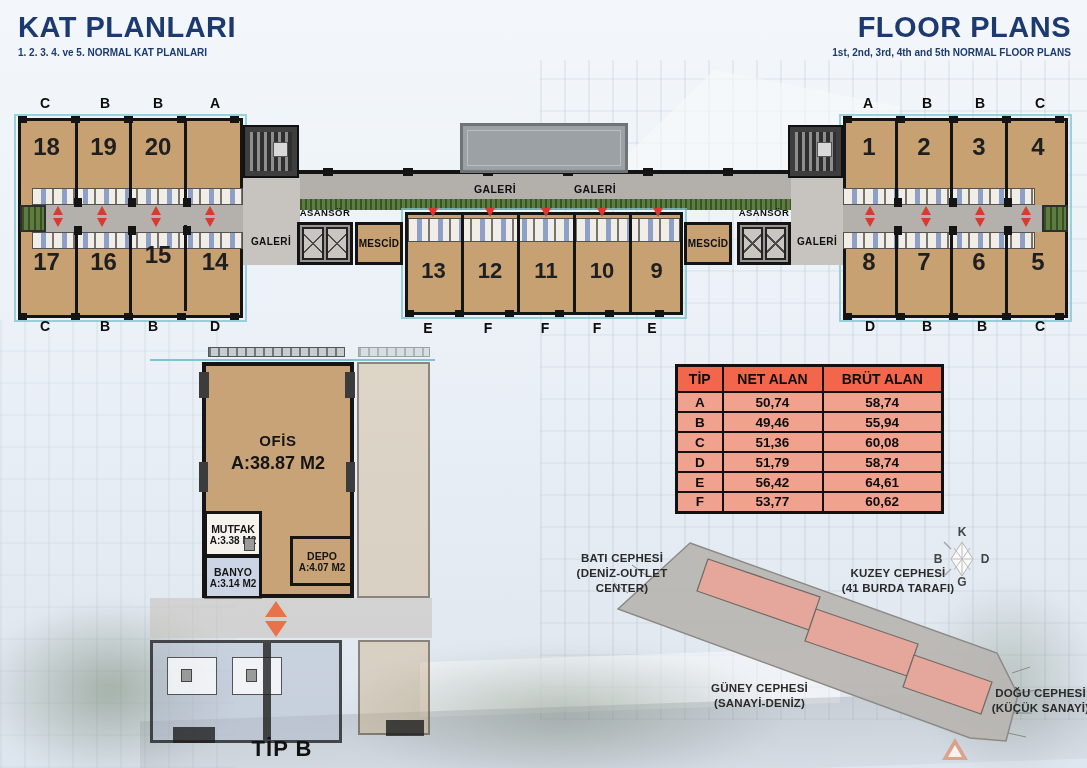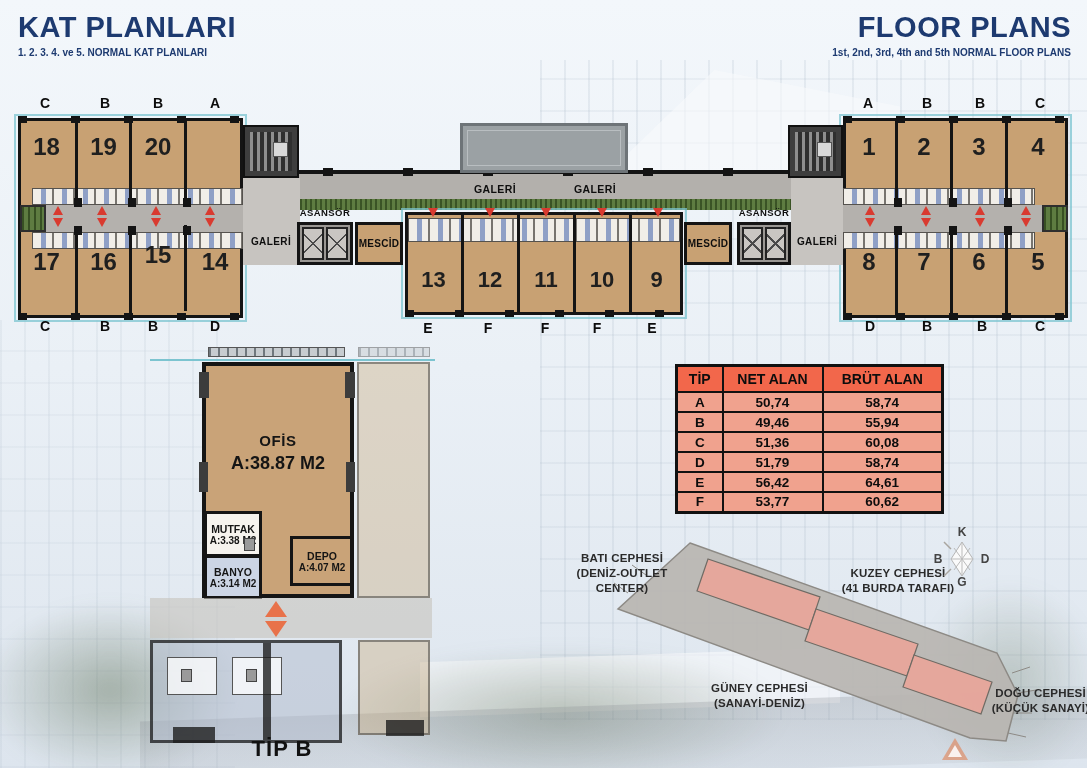--- a/index.html
+++ b/index.html
@@ -49,21 +49,21 @@
       linear-gradient(45deg, transparent calc(50% - 1px), #4a4a4a calc(50% - 1px), #4a4a4a calc(50% + 1px), transparent calc(50% + 1px)),
       linear-gradient(-45deg, transparent calc(50% - 1px), #4a4a4a calc(50% - 1px), #4a4a4a calc(50% + 1px), transparent calc(50% + 1px)), #c9c6c2; }
   .mescid { background:#c8a173; border:3px solid #141414; display:flex; align-items:center; justify-content:center;
       font-weight:bold; font-size:10px; color:#0e0e0e; letter-spacing:.3px; }
   .plabel { font-weight:bold; color:#0e0e0e; text-align:center; letter-spacing:.4px; }
   .unit { position:absolute; border-right:3px solid #141414; display:flex; justify-content:center; }
   .unit.last { border-right:none; }
   .unit span { font-weight:bold; font-size:24px; color:#1f1f1f; }
   .unit.top { padding-top:15px; } .unit.bottom { padding-top:16px; }
   .letter { position:absolute; width:24px; margin-left:-12px; text-align:center; font-weight:bold; font-size:14px; color:#0c0c0c; }
-  .num-mid { position:absolute; display:flex; align-items:center; justify-content:center; font-weight:bold; font-size:22px; color:#1f1f1f; }
+  .num-mid { position:absolute; display:flex; align-items:flex-start; justify-content:center; font-weight:bold; font-size:22px; color:#1f1f1f; }
   .vdiv, .cblk { position:absolute; background:#141414; }
   .rpair { position:absolute; display:flex; flex-direction:column; align-items:center; gap:3px; }
   .ra-up { width:0; height:0; border-left:5px solid transparent; border-right:5px solid transparent; border-bottom:9px solid #d93a2f; }
   .ra-down { width:0; height:0; border-left:5px solid transparent; border-right:5px solid transparent; border-top:9px solid #d93a2f; }
   .ra-single { position:absolute; }
 
   
   .winband { background: repeating-linear-gradient(90deg,#6f777d 0 2px,#c7ccd0 2px 9px); border:1px solid #555; }
   .tealline { background:#7cc4d0; }
   .ofis { background:#c9a378; border:4px solid #151515; }

